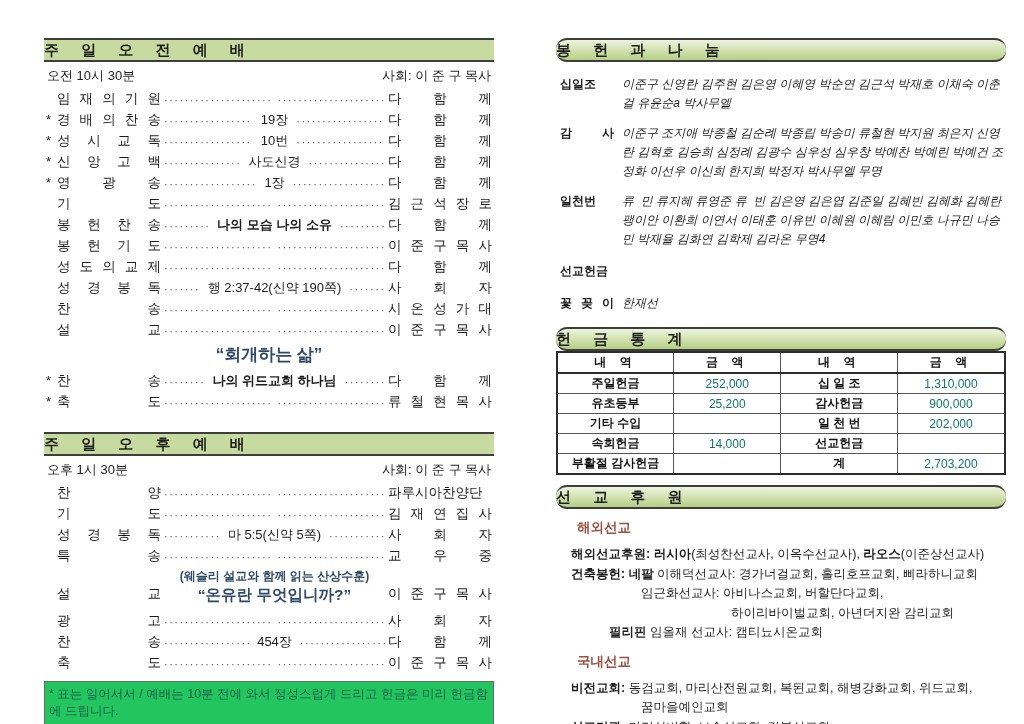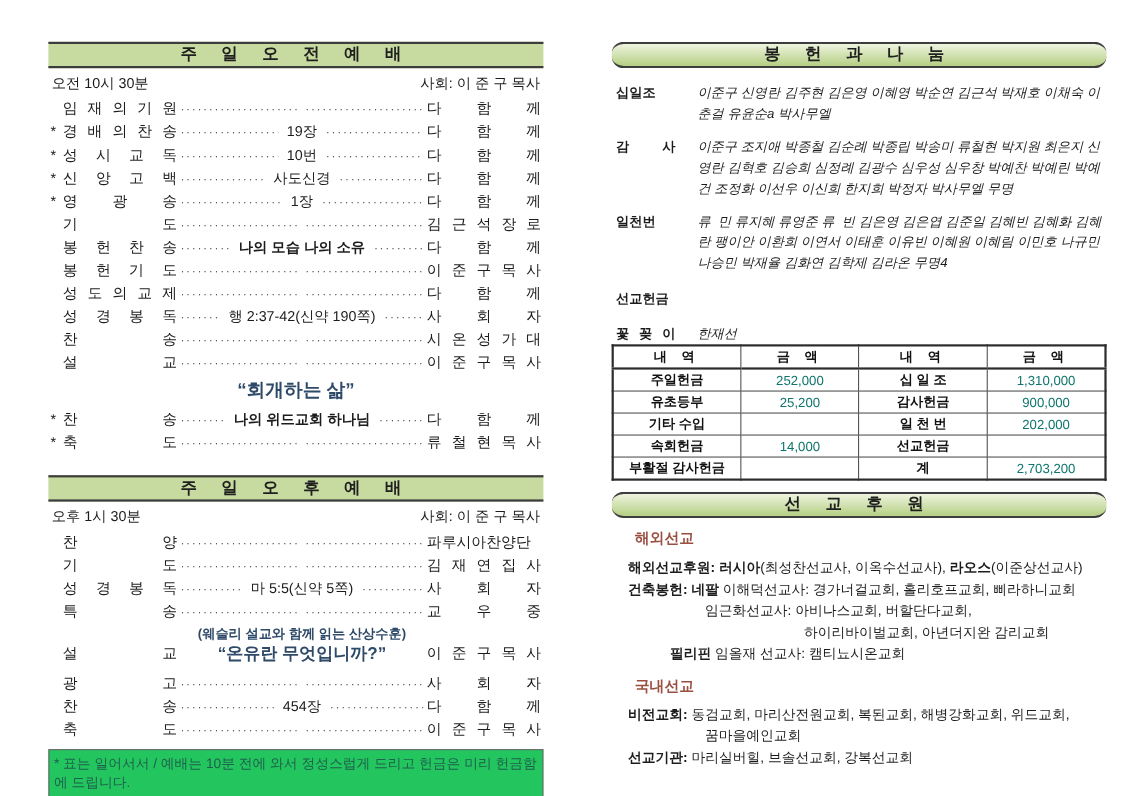--- a/index.html
+++ b/index.html
@@ -5,21 +5,21 @@
   * { margin:0; padding:0; box-sizing:border-box; }
   html,body { width:1024px; height:724px; background:#ffffff; }
   body { font-family:"Liberation Sans","DejaVu Sans",sans-serif; color:#1c1c1c; position:relative; overflow:hidden; }
 
   .page { position:absolute; top:38px; width:450px; }
   .page-left  { left:44px; }
   .page-right { left:556px; }
 
   
   .banner {
-    height:24px; line-height:20px; text-align:center;
+    height:24px; line-height:20px; text-align:left;
     font-weight:bold; font-size:15px; letter-spacing:9px; color:#1f1f1f;
     border-top:2px solid #3d3d3d; border-bottom:2px solid #3d3d3d;
     background:#c7da9f;
   }
   .page-right .banner { background:linear-gradient(180deg,#eef4df 0%,#b5cf83 100%);border-radius:11px; }
 
   
   .meta-row { display:flex; justify-content:space-between; font-size:13px; padding:5px 3px 3px 3px; }
   .wrow { display:flex; align-items:center; height:21px; font-size:13.5px; padding:0 2px; }
   .star { display:inline-block; width:11px; flex:none; font-size:13px; color:#222; }
@@ -39,21 +39,21 @@
   .footer-note {
     margin-top:8px; background:#22c55e; border:1px solid #6b6b6b;
     padding:4px 4px; text-align:left; font-size:12.5px; color:#20614d;
   }
   .bottom-rule { margin-top:4px; border-top:2px solid #3d3d3d; }
 
   
   .share-item { display:flex; font-size:12px; line-height:19px; padding-left:4px; }
   .share-item.m1 { margin-top:13px; }
   .share-item.m2 { margin-top:11px; }
-  .share-label { font-weight:bold; width:54px; flex:none; text-align:justify; text-align-last:justify; margin-right:20px; }
+  .share-label { font-weight:bold; width:54px; flex:none; text-align:justify; text-align-last:justify; margin-right:8px; }
   .share-label.noj { text-align-last:left; }
   .share-text { flex:1; white-space:pre-wrap;font-style:italic; }
 
   
   .stats-banner { margin-top:14px; }
   table.stats { width:100%; border-collapse:collapse; border:2px solid #2c2c2c; font-size:12px; table-layout:fixed; }
   table.stats th {
     font-weight:bold; letter-spacing:5px; padding:1px 0;
     border:1px solid #555; border-bottom:2px solid #2c2c2c; color:#111;
   }
@@ -294,20 +294,21 @@
   </div>
   <div class="share-item m1">
     <span class="share-label noj">선교헌금</span>
     <span class="share-text"></span>
   </div>
   <div class="share-item m1">
     <span class="share-label">꽃 꽂 이</span>
     <span class="share-text">한재선</span>
   </div>
 
+  <div class="banner stats-banner"><span>헌 금 통 계</span></div>
 
   <table class="stats">
     <colgroup>
         <col style="width:26%">
         <col style="width:24%">
         <col style="width:26%">
         <col style="width:24%">
       </colgroup>
     <thead>
       <tr>

